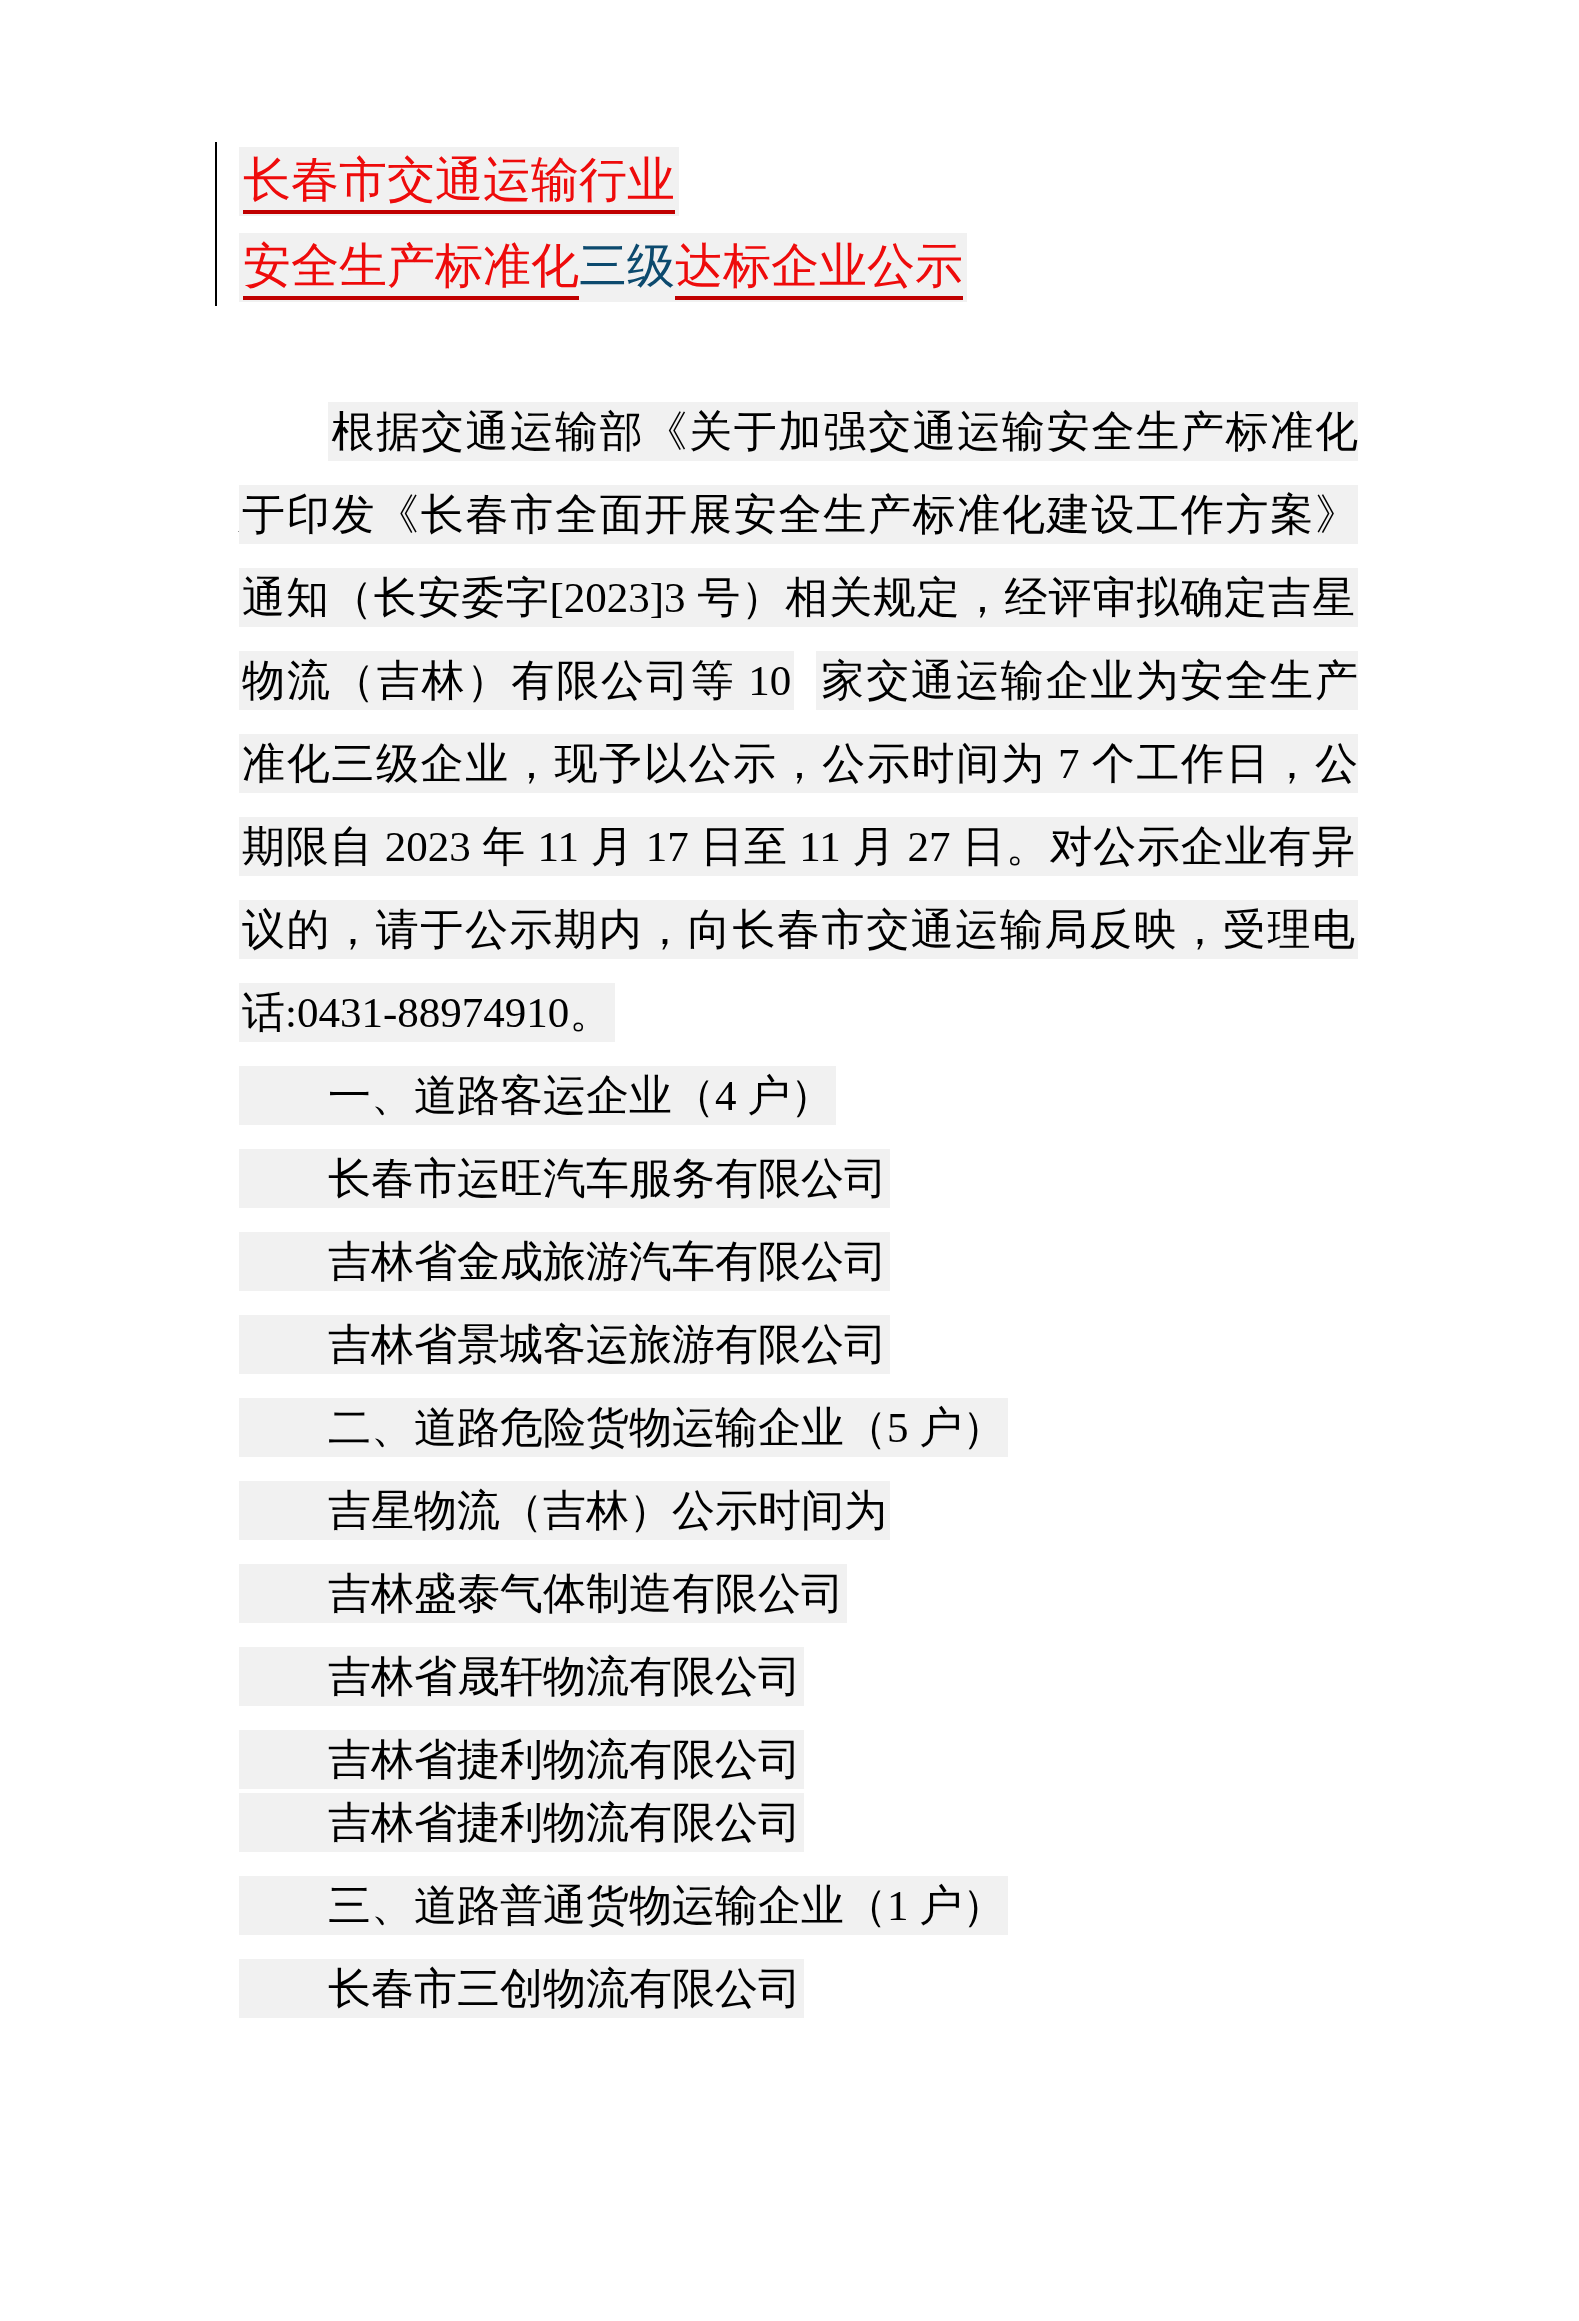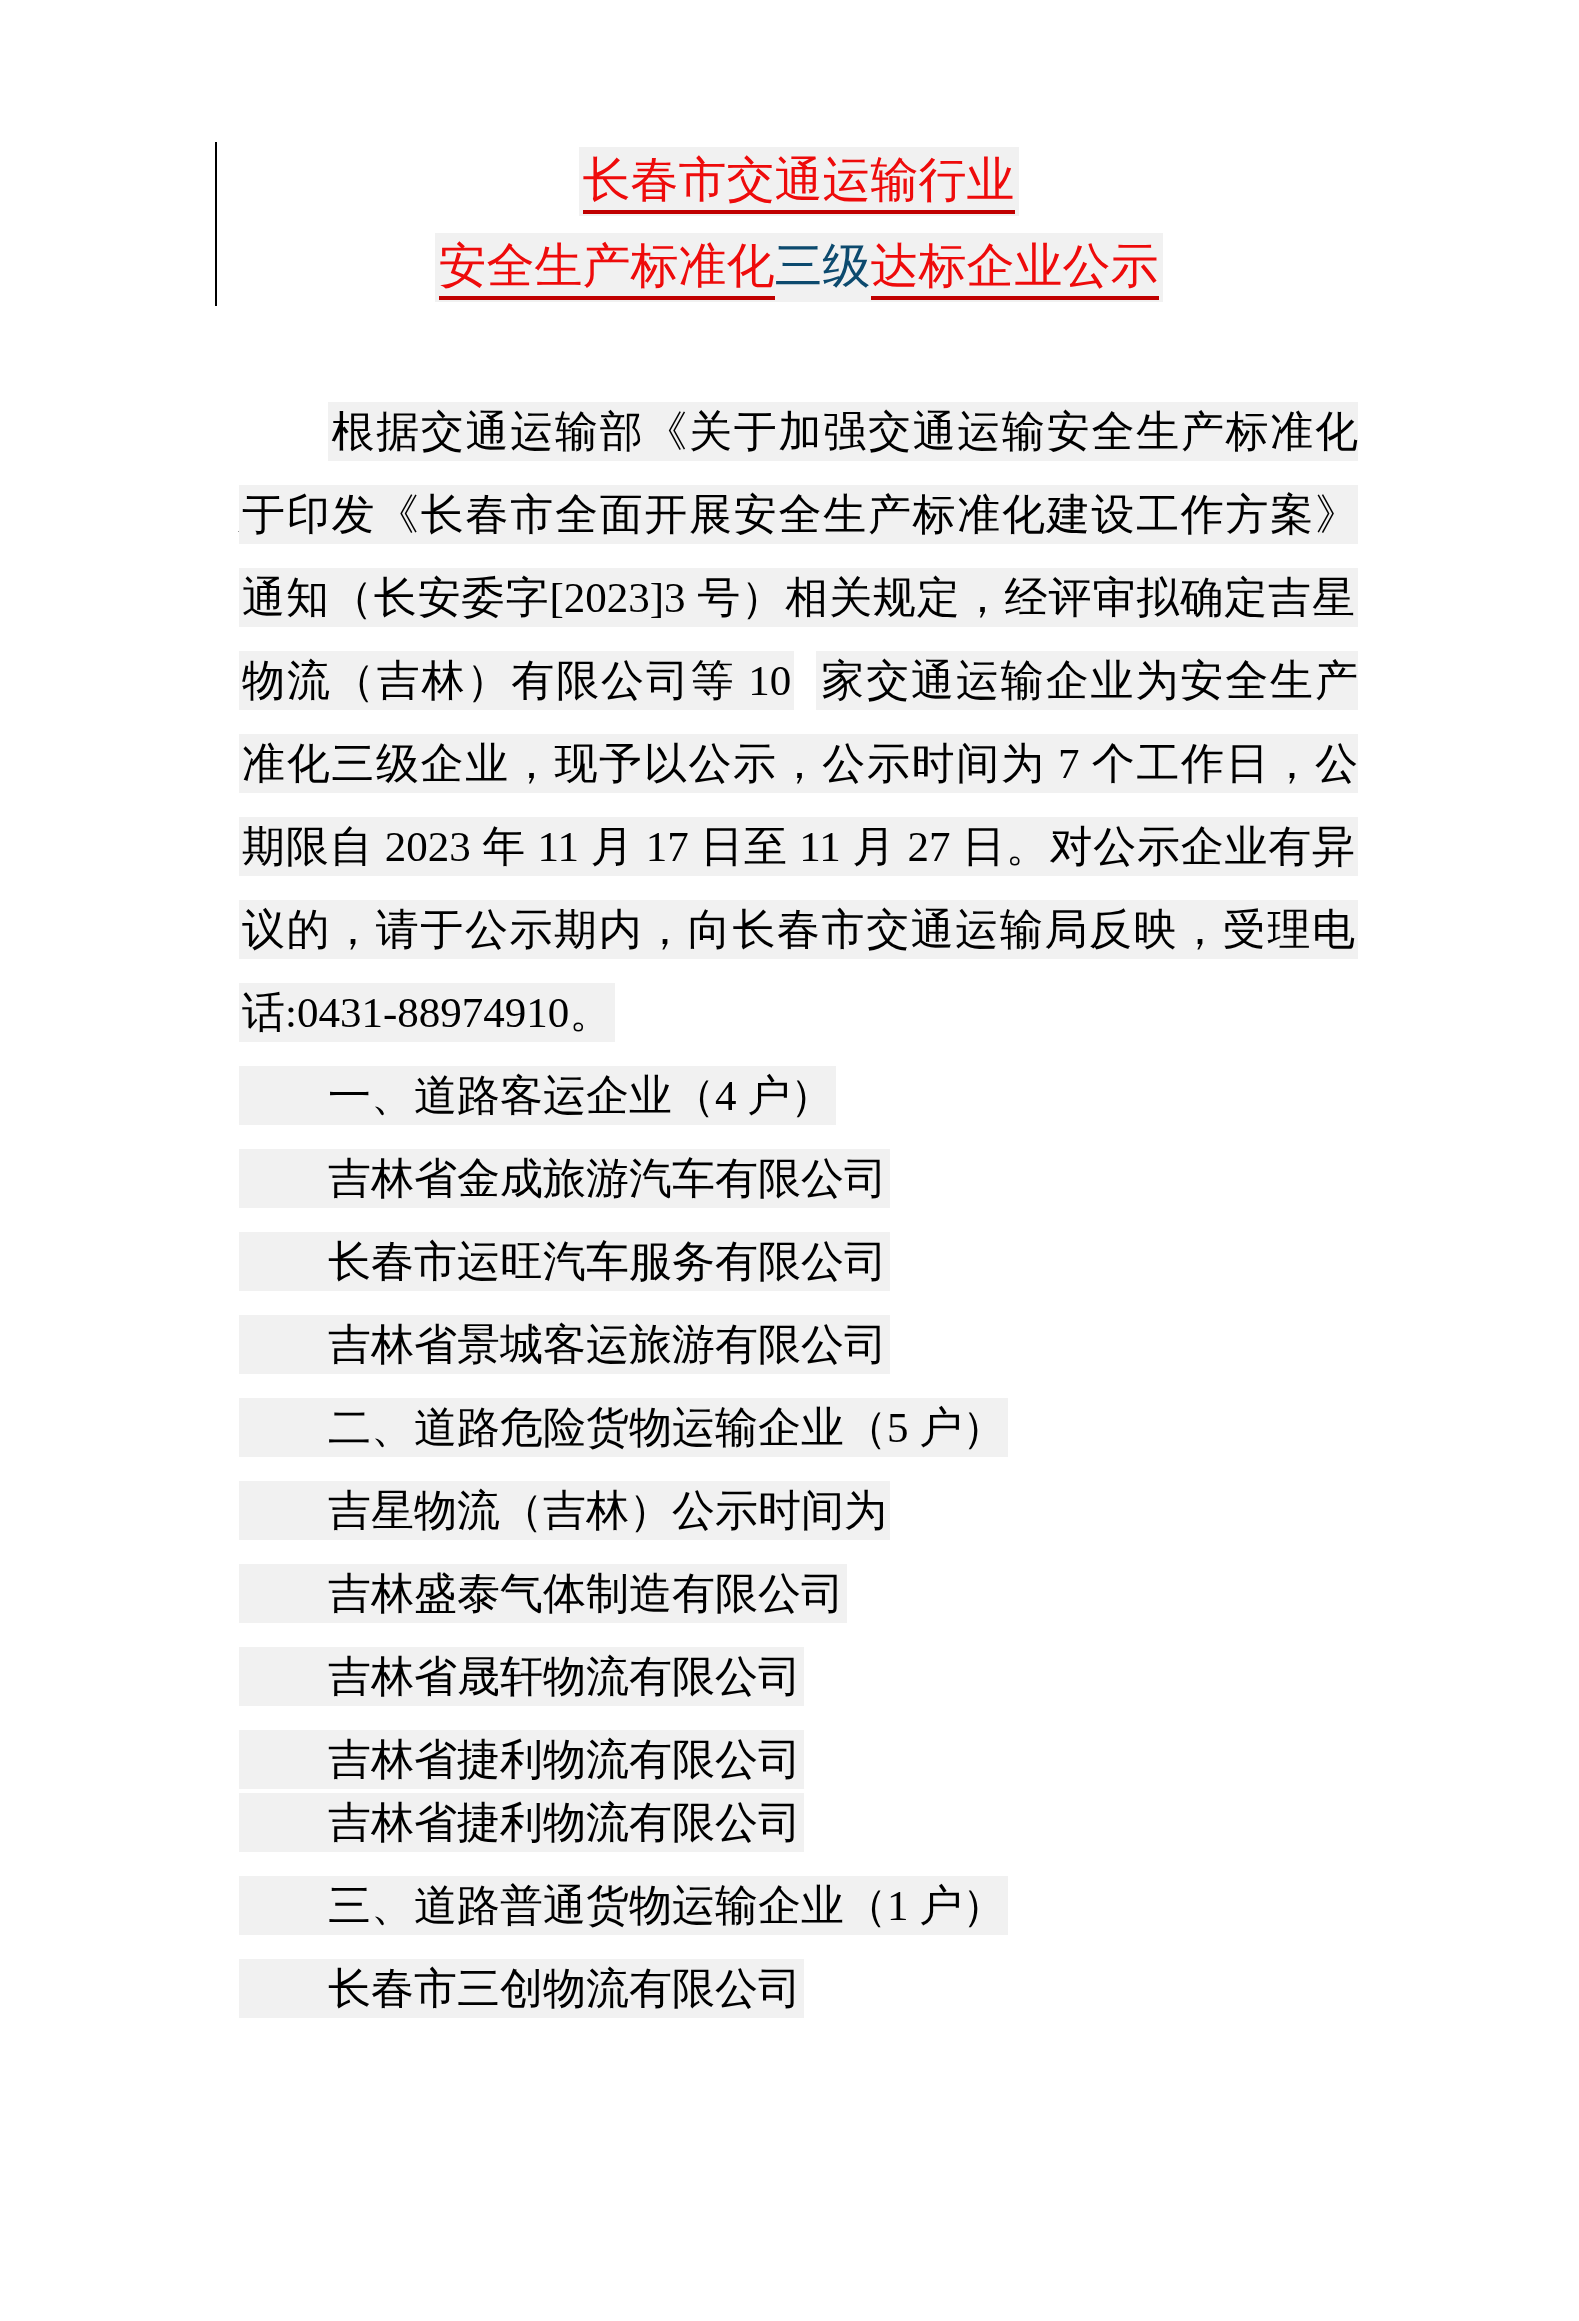--- a/index.html
+++ b/index.html
@@ -25,21 +25,20 @@
     left:239px;
     top:0;
     width:1119px;
     padding-top:137px;
   }
   
   .tline{
     height:86px;
     line-height:86px;
     font-size:48px;
-    text-align:center;
     white-space:nowrap;
   }
   .tline .hl{padding:6px 4px 10px;}
   .u{border-bottom:4px solid #c00000;padding-bottom:4px;}
   .red{color:#ee0b0b;}
   .blk{color:#0c4a6e;}
   .spacer{height:81px;}
   
   .line{
     height:83px;
@@ -69,22 +68,22 @@
     <div class="line just"><span>　　</span><span class="hl">根据交通运输部《关于加强交通运输安全生产标准化建</span></div>
     <div class="line just"><span class="hl">于印发《长春市全面开展安全生产标准化建设工作方案》的</span></div>
     <div class="line just"><span class="hl">通知（长安委字[2023]3 号）相关规定，经评审拟确定吉星</span></div>
     <div class="line just"><span class="hl">物流（吉林）有限公司等 10</span><span class="gap"></span><span class="hl">家交通运输企业为安全生产标</span></div>
     <div class="line just"><span class="hl">准化三级企业，现予以公示，公示时间为 7 个工作日，公示</span></div>
     <div class="line just"><span class="hl">期限自 2023 年 11 月 17 日至 11 月 27 日。对公示企业有异</span></div>
     <div class="line just"><span class="hl">议的，请于公示期内，向长春市交通运输局反映，受理电</span></div>
     <div class="line"><span class="hl">话:0431-88974910。</span></div>
 
     <div class="line"><span class="hl"><span class="pad"></span><span>一、道路客运企业（4 户）</span></span></div>
+    <div class="line"><span class="hl"><span class="pad"></span><span>长春市运旺汽车服务有限公司</span></span></div>
     <div class="line"><span class="hl"><span class="pad"></span><span>吉林省金成旅游汽车有限公司</span></span></div>
-    <div class="line"><span class="hl"><span class="pad"></span><span>长春市运旺汽车服务有限公司</span></span></div>
     <div class="line"><span class="hl"><span class="pad"></span><span>吉林省景城客运旅游有限公司</span></span></div>
 
     <div class="line"><span class="hl"><span class="pad"></span><span>二、道路危险货物运输企业（5 户）</span></span></div>
     <div class="line"><span class="hl"><span class="pad"></span><span>吉星物流（吉林）公示时间为</span></span></div>
     <div class="line"><span class="hl"><span class="pad"></span><span>吉林盛泰气体制造有限公司</span></span></div>
     <div class="line"><span class="hl"><span class="pad"></span><span>吉林省晟轩物流有限公司</span></span></div>
     <div class="line tight"><span class="hl"><span class="pad"></span><span>吉林省捷利物流有限公司</span></span></div>
     <div class="line"><span class="hl"><span class="pad"></span><span>吉林省捷利物流有限公司</span></span></div>
 
     <div class="line"><span class="hl"><span class="pad"></span><span>三、道路普通货物运输企业（1 户）</span></span></div>

